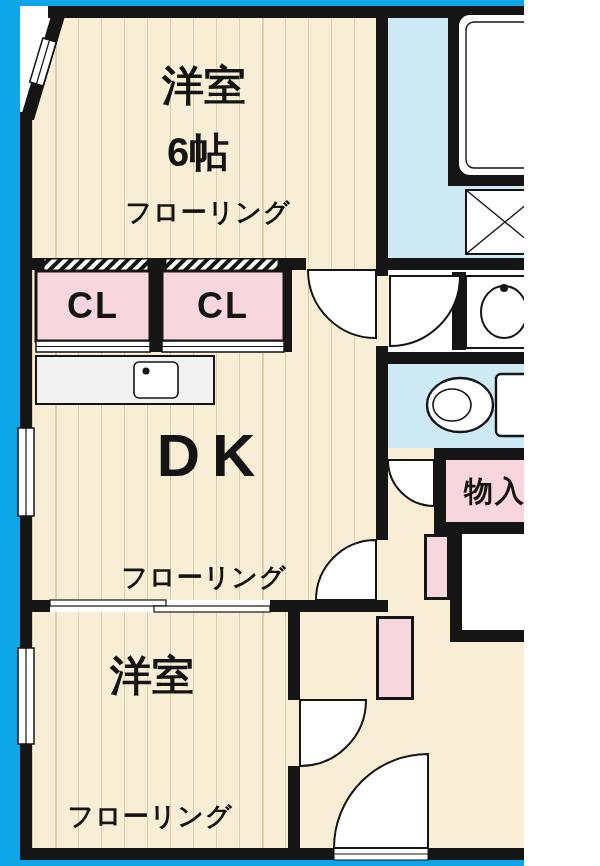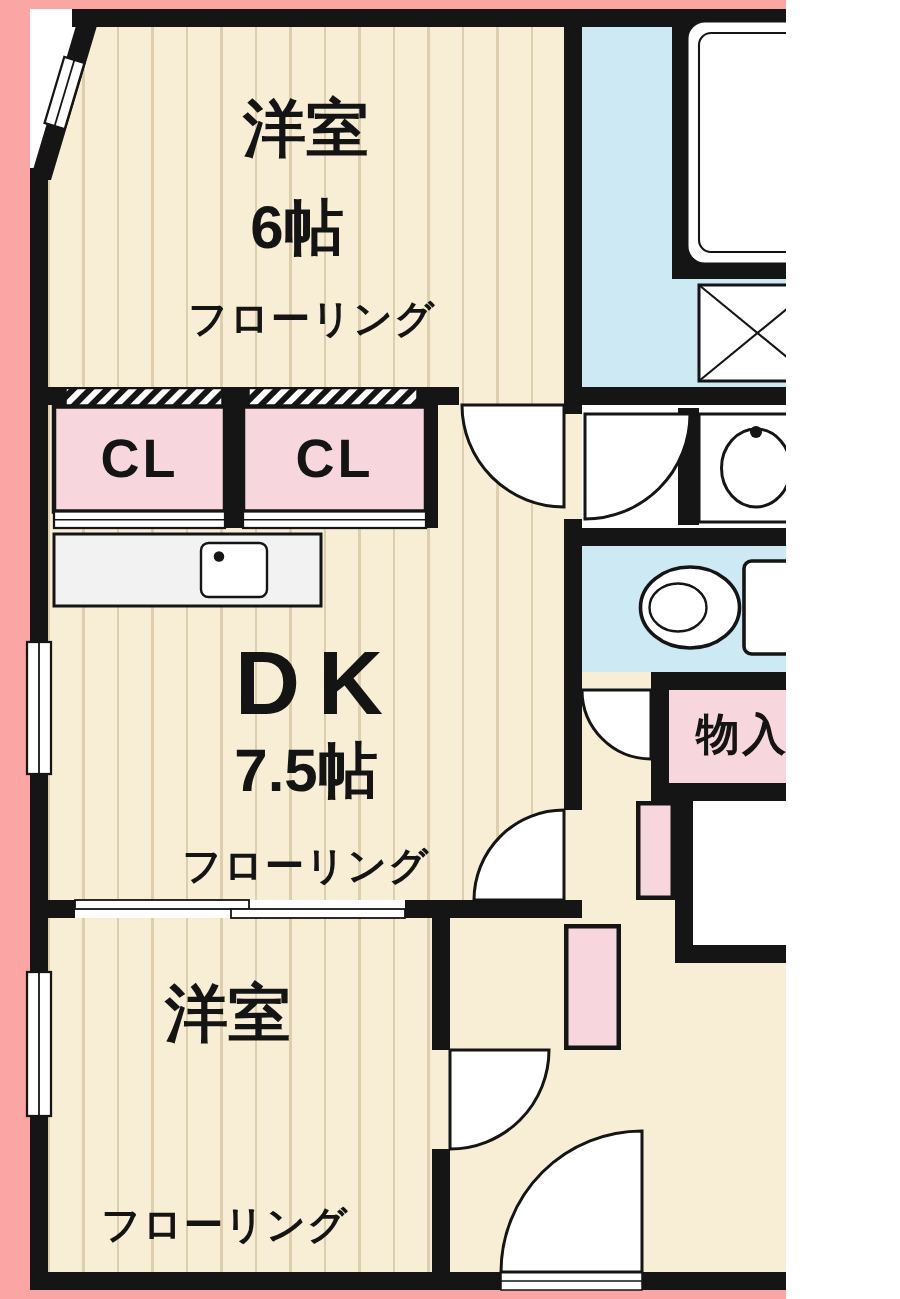--- a/index.html
+++ b/index.html
@@ -1,17 +1,17 @@
 <!DOCTYPE html>
 <html style="--floor: #f8eed6; --stripe: #ddcfae; --pink: #f8d6de; --blue: #cde9f3; --wall: #151515; --counter: #f2f2f2;"><head>
 <meta charset="utf-8">
 <style>
   html,body{margin:0;padding:0;background:#fff;}
   .plan{
-    position:relative;width:524px;height:866px;background:#fca5a5;
+    position:relative;width:524px;height:866px;background:#0ea5e9;
     font-family:"Liberation Sans","DejaVu Sans",sans-serif;overflow:hidden;
   }
   .region{position:absolute;}
   .stripes{
     background-color:var(--floor,#f8eed6);
     background-image:repeating-linear-gradient(90deg,
       var(--stripe,#ddcfae) 0px, var(--stripe,#ddcfae) 1.5px,
       transparent 1.5px, transparent 23px);
   }
   .cream{background:var(--floor,#f8eed6);}
@@ -178,21 +178,20 @@
   </svg>
 
   <div class="label" style="left:204px;top:86px;font-size:42px;">洋室</div>
   <div class="label" style="left:198px;top:152px;font-size:40px;text-align:center;">6帖</div>
   <div class="label" style="left:208px;top:212px;font-size:26px;letter-spacing:1px;">フローリング</div>
 
   <div class="label" style="left:93px;top:306px;font-size:36px;letter-spacing:2px;">CL</div>
   <div class="label" style="left:223px;top:306px;font-size:36px;letter-spacing:2px;">CL</div>
 
   <div class="label" style="left:212px;top:456px;font-size:60px;letter-spacing:12px;">DK</div>
-  <div class="label" style="left:204px;top:514px;font-size:40px;">7.5帖</div>
   <div class="label" style="left:204px;top:577px;font-size:26px;letter-spacing:1px;">フローリング</div>
 
   <div class="label" style="left:152px;top:676px;font-size:42px;">洋室</div>
   <div class="label" style="left:150px;top:816px;font-size:26px;letter-spacing:1px;">フローリング</div>
 
   <div class="label" style="left:495px;top:491px;font-size:29px;letter-spacing:2px;text-align:center;">物入</div>
 
 </div>
 
 </body></html>

